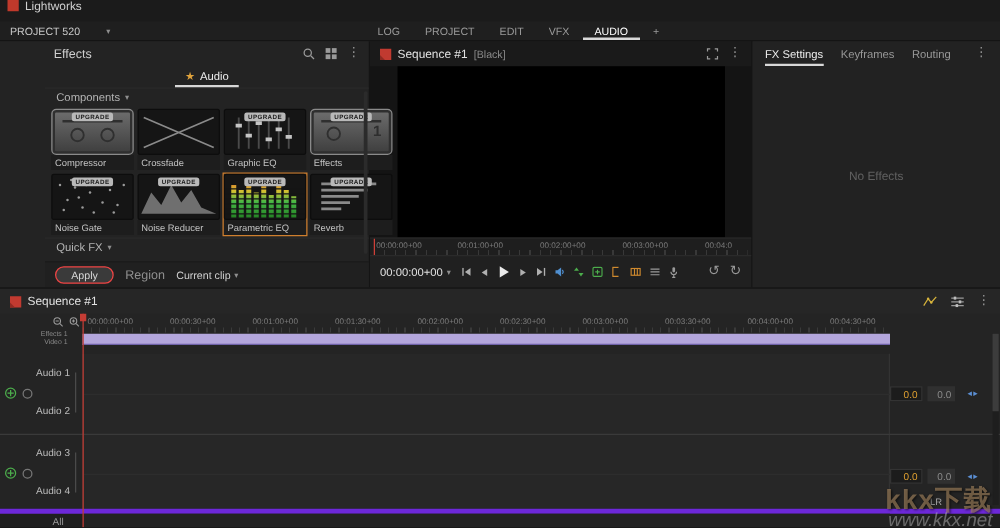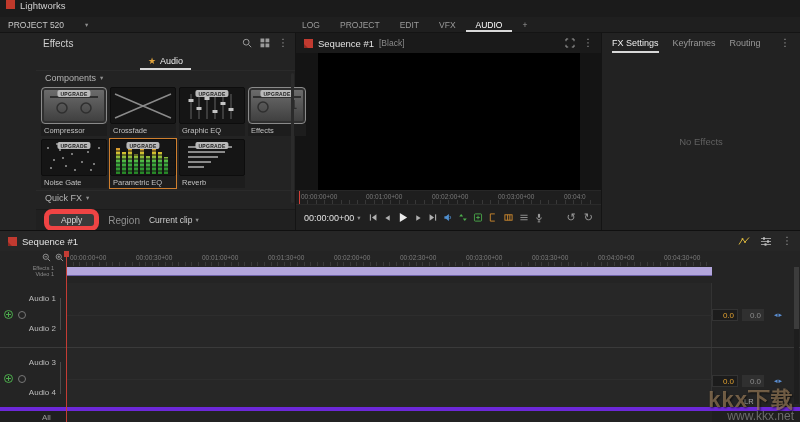--- a/index.html
+++ b/index.html
@@ -43,21 +43,21 @@
   .thumb{height:37px;background:#151515;border:1px solid #0d0d0d;border-radius:2px;position:relative;
          display:flex;align-items:center;justify-content:center;overflow:hidden;}
   .thumb.metal{background:linear-gradient(#6e6e6e,#3d3d3d);border:1px solid #8a8a8a;border-radius:4px;
                box-shadow:inset 0 0 0 2px #2f2f2f;}
   .badge{position:absolute;top:2px;left:50%;transform:translateX(-50%);background:#b9b9b9;color:#1a1a1a;
          font-size:5px;font-weight:bold;padding:0.5px 3px;border-radius:2px;letter-spacing:.3px;}
   .thumb-num{position:absolute;right:8px;top:10px;font-size:12px;font-weight:bold;color:#2e2e2e;}
   .tile-label{height:12px;display:flex;align-items:center;padding-left:3px;font-size:7.5px;color:#c2c2c2;background:#1d1d1d;}
   .panel-footer{margin-top:auto;height:21px;display:flex;align-items:center;gap:9px;padding:0 8px;
                 border-top:1px solid #1a1a1a;background:#202020;}
-  .apply-btn{background:#3a3a3a;border:5px solid #ef4444;border-radius:8px;color:#d8d8d8;font-size:8.5px;
+  .apply-btn{background:#3a3a3a;border:1px solid #ef4444;border-radius:8px;color:#d8d8d8;font-size:8.5px;
              padding:1px 12px;cursor:pointer;}
   .region-label{font-size:10px;color:#8f8f8f;}
   .region-select{font-size:8.5px;color:#cfcfcf;display:flex;gap:3px;align-items:center;cursor:pointer;}
   .fxl-scroll{position:absolute;right:1px;top:40px;width:3px;height:130px;background:#2b2b2b;border-radius:2px;}
 
   
   .viewer{width:306px;background:#1a1a1a;border-right:1px solid #141414;display:flex;flex-direction:column;}
   .viewer-header{height:20px;display:flex;align-items:center;gap:5px;padding:0 8px;}
   .seq-icon{width:9px;height:9px;background:#c13a30;position:relative;}
   .seq-icon:after{content:"";position:absolute;left:0;bottom:0;border-left:4px solid #8f2a22;border-top:4px solid transparent;}
@@ -124,21 +124,21 @@
              display:flex;align-items:center;}
   .all-label{margin-left:42px;font-size:8px;color:#9a9a9a;}
   .all-strip{position:absolute;left:66px;width:646px;top:0;bottom:0;background:#232323;cursor:pointer;}
   .tl-playhead{position:absolute;left:66px;top:20px;bottom:0;width:1px;background:#c43c34;z-index:6;cursor:ew-resize;}
   .tl-playhead-top{position:absolute;left:64px;top:20px;width:5px;height:6px;background:#c43c34;z-index:6;}
 
   
   .watermark{position:absolute;right:6px;bottom:0;text-align:right;z-index:9;pointer-events:none;}
   .wm1{font-size:22px;font-weight:bold;color:rgba(185,150,105,.55);letter-spacing:1px;
        text-shadow:1px 1px 2px rgba(0,0,0,.6);line-height:22px;}
-  .wm2{font-size:12px;color:rgba(200,200,200,.45);line-height:11px;}
+  .wm2{font-size:15px;color:rgba(200,200,200,.45);line-height:11px;font-style:italic;}
 
   svg{display:block;}
 </style>
 </head>
 <body>
 
 <div class="app">
 
   <div class="titlebar">
     <div class="app-icon"></div>
@@ -275,20 +275,29 @@
                 <circle cx="21" cy="18" r="1"></circle>
                 <circle cx="44" cy="4" r="1"></circle>
                 <circle cx="15" cy="4" r="1"></circle>
                 <circle cx="27" cy="8" r="1"></circle>
             </svg>
             <span class="badge">UPGRADE</span>
           </div>
           <div class="tile-label">Noise Gate</div>
         </div>
 
+        <div class="tile">
+          <div class="thumb">
+            <svg width="64" height="36" viewBox="0 0 64 36">
+                <path d="M2 31 L10 14 L18 24 L26 8 L34 22 L42 12 L50 26 L62 31 Z" fill="#6f6f6f"></path>
+              </svg>
+            <span class="badge">UPGRADE</span>
+          </div>
+          <div class="tile-label">Noise Reducer</div>
+        </div>
 
         <div class="tile selected">
           <div class="thumb">
             <svg width="64" height="36" viewBox="0 0 64 36">
               <defs>
                   <linearGradient id="eqg" x1="0" y1="0" x2="0" y2="36" gradientUnits="userSpaceOnUse">
                 <stop offset="0" stop-color="#d84330"></stop>
                     <stop offset="0.35" stop-color="#d8c030"></stop>
                     <stop offset="0.6" stop-color="#46b846"></stop>
                     <stop offset="1" stop-color="#1f7a1f"></stop>

